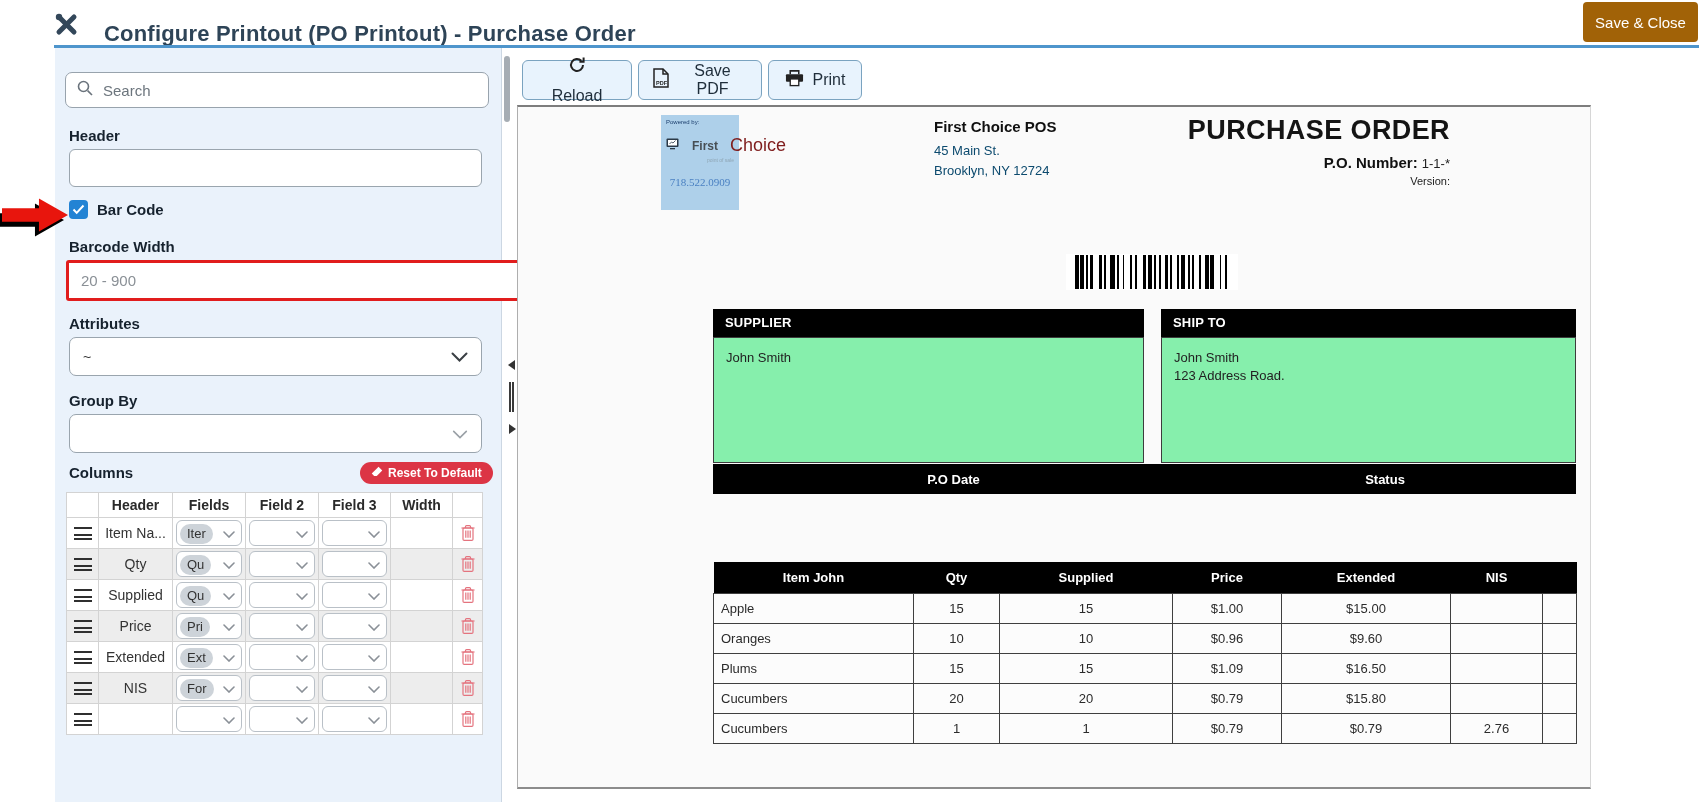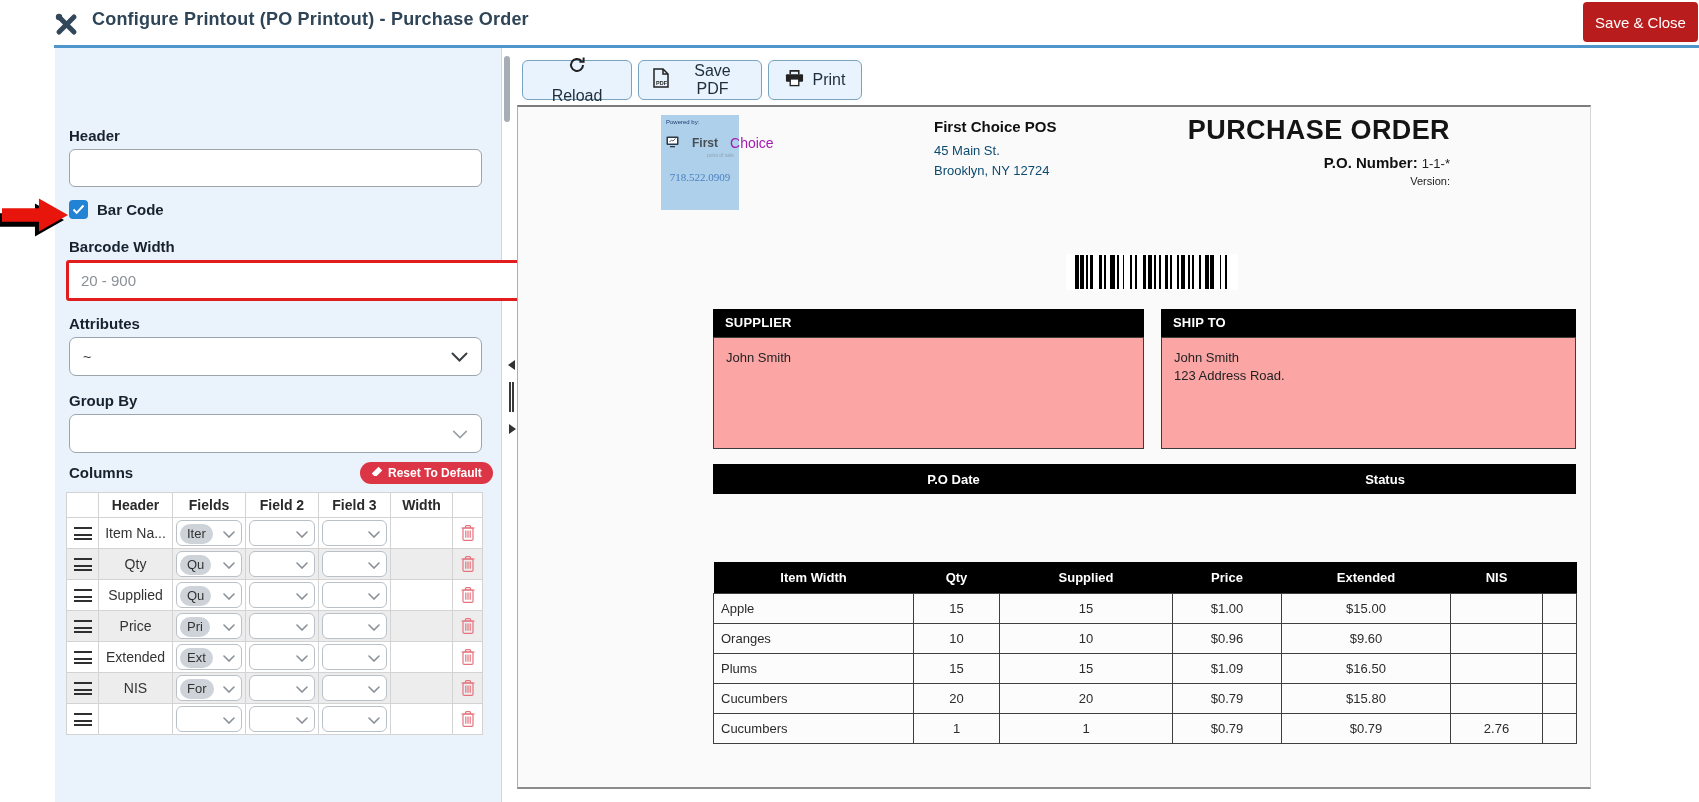--- a/index.html
+++ b/index.html
@@ -2,22 +2,22 @@
 <html><head>
 <meta charset="utf-8">
 <style>
   *{box-sizing:border-box;}
   body{margin:0;width:1699px;height:802px;overflow:hidden;background:#fff;
        font-family:"Liberation Sans","DejaVu Sans",sans-serif;}
   .app{position:relative;width:1699px;height:802px;}
 
   
   .tools-ic{position:absolute;left:53px;top:11px;}
-  .page-title{position:absolute;left:92px;top:9px;margin:0;font-size:18px;font-weight:700;color:#2e4457;letter-spacing:.2px;}
-  .save-close{position:absolute;left:1583px;top:2px;width:115px;height:40px;background:#b91c1c;border:none;border-radius:4px;color:#fff;font-size:15px;font-family:inherit;cursor:pointer;}
+  .page-title{position:absolute;left:92px;top:9px;margin:12px;font-size:22px;font-weight:700;color:#2e4457;letter-spacing:.2px;}
+  .save-close{position:absolute;left:1583px;top:2px;width:115px;height:40px;background:#a16207;border:none;border-radius:4px;color:#fff;font-size:15px;font-family:inherit;cursor:pointer;}
   .blue-line{position:absolute;left:54px;top:45px;width:1645px;height:3px;background:#4e95cc;}
 
   
   .sidebar{position:absolute;left:55px;top:48px;width:447px;height:754px;background:#eaf2fb;border-right:1px solid #ccd7e3;}
   .search-box{position:absolute;left:10px;top:24px;width:424px;height:36px;background:#fff;border:1px solid #98a3ad;border-radius:7px;display:flex;align-items:center;gap:8px;padding:0 11px;}
   .search-box input{border:none;outline:none;flex:1;font-size:15px;color:#444;background:transparent;font-family:inherit;}
   .search-box input::placeholder{color:#6c757d;}
   .s-label{position:absolute;left:14px;font-size:15px;font-weight:700;color:#16222e;}
   .text-input{position:absolute;left:14px;width:413px;height:38px;border:1px solid #9aa5ae;border-radius:6px;background:#fff;padding:0 12px;font-size:15px;color:#333;font-family:inherit;outline:none;}
   .red-input{left:11px;width:464px;height:41px;border:3px solid #e11d1d;border-radius:3px;}
@@ -58,21 +58,21 @@
   #btn-reload{left:5px;width:110px;flex-direction:column;}
   #btn-savepdf{left:121px;width:124px;}
   #btn-print{left:251px;width:94px;}
 
   .page{position:absolute;left:0;top:57px;width:1074px;height:684px;background:#fafafa;border-top:2px solid #7d7d7d;border-bottom:2px solid #8c8c8c;border-left:1px solid #aeaeae;border-right:1px solid #d6d6d6;color:#2b2b2b;font-size:13px;}
 
   .logo{position:absolute;left:143px;top:8px;width:78px;height:95px;background:#aed0ea;padding:4px 5px;}
   .logo .pb{font-size:6px;color:#1c3f6e;}
   .brand-row{display:flex;align-items:center;gap:12px;margin-top:10px;}
   .brand-first{font-size:12px;font-weight:700;color:#474e54;}
-  .brand-choice{font-size:14px;color:#a21caf;}
+  .brand-choice{font-size:18px;color:#7f1d1d;}
   .tagline{font-size:5px;color:#8fa6b5;text-align:right;margin-top:1px;}
   .phone{font-size:11px;color:#4a80c2;text-align:center;margin-top:13px;font-family:"Liberation Serif","DejaVu Serif",serif;}
 
   .company{position:absolute;left:416px;top:11px;}
   .co-name{font-size:15px;font-weight:700;color:#101010;margin-bottom:6px;}
   .co-line{font-size:13px;color:#0c4a6e;line-height:20px;}
 
   .doc-title-block{position:absolute;right:140px;top:8px;text-align:right;}
   .doc-title{font-size:27px;font-weight:800;color:#141414;letter-spacing:.4px;}
   .po-line{margin-top:8px;font-size:15px;color:#111;}
@@ -80,21 +80,21 @@
   .po-line .val{font-size:13px;color:#222;}
   .version{font-size:11px;color:#222;margin-top:4px;}
 
   .barcode{position:absolute;left:548px;top:147px;width:172px;height:36px;background:#fff;display:flex;align-items:stretch;padding:1px 9px;}
   .barcode span{display:block;height:100%;}
 
   .doc-box{position:absolute;}
   #supplier-box{left:195px;top:202px;width:431px;}
   #shipto-box{left:643px;top:202px;width:415px;}
   .box-head{background:#000;color:#fff;font-weight:700;font-size:13px;height:28px;line-height:28px;padding-left:12px;letter-spacing:.2px;}
-  .box-body{border:1px solid #3c3c3c;background:#fca5a5;height:112px;padding:11px 12px;line-height:17.5px;font-size:13px;color:#222;}
+  .box-body{border:1px solid #3c3c3c;background:#86efac;height:126px;padding:11px 12px;line-height:17.5px;font-size:13px;color:#222;}
 
   .info-table{position:absolute;left:195px;top:357px;width:863px;}
   .it-head{display:flex;background:#000;color:#fff;height:30px;font-size:13px;font-weight:700;}
   .it-head div{display:flex;align-items:center;justify-content:center;}
   .it-body{display:flex;border:1px solid #3c3c3c;background:#fcfcfc;height:36px;font-size:15px;color:#222;}
   .it-body div{display:flex;align-items:center;justify-content:center;}
   .it-c1{width:481px;}
   .it-c2{width:382px;border-left:1px solid #3c3c3c;}
   .it-head .it-c2{border-left:none;}
 
@@ -115,20 +115,29 @@
           <line x1="21" y1="6" x2="6" y2="21"></line>
       </g>
       <circle cx="6" cy="6" r="3.2" fill="#33475a"></circle>
     </svg>
   </span>
   <h1 class="page-title">Configure Printout (PO Printout) - Purchase Order</h1>
   <button class="save-close">Save &amp; Close</button>
   <div class="blue-line"></div>
 
   <div class="sidebar">
+    <div class="search-box">
+      <span>
+        <svg width="16" height="16" viewBox="0 0 16 16">
+            <circle cx="6.5" cy="6.5" r="5" fill="none" stroke="#6a737c" stroke-width="1.6"></circle>
+            <line x1="10.6" y1="10.6" x2="15" y2="15" stroke="#6a737c" stroke-width="1.6"></line>
+          </svg>
+      </span>
+      <input placeholder="Search" style="">
+    </div>
 
     <div class="s-label" style="top:79px">Header</div>
     <input class="text-input" style="top: 101px;" value="">
 
     <div class="checkbox">
       <svg width="13" height="11" viewBox="0 0 13 11">
           <path d="M1.5 5.5l3.2 3.4L11.5 1.5" fill="none" stroke="#fff" stroke-width="2"></path>
         </svg>
     </div>
     <div class="cb-label">Bar Code</div>
@@ -609,21 +618,21 @@
             <col style="width:200px">
             <col style="width:86px">
             <col style="width:173px">
             <col style="width:109px">
             <col style="width:169px">
             <col style="width:92px">
             <col style="width:34px">
           </colgroup>
         <thead>
             <tr>
-              <th>Item Width</th>
+              <th>Item John</th>
               <th>Qty</th>
               <th>Supplied</th>
               <th>Price</th>
               <th>Extended</th>
               <th>NIS</th>
               <th></th>
             </tr>
           </thead>
         <tbody>
             <tr>

